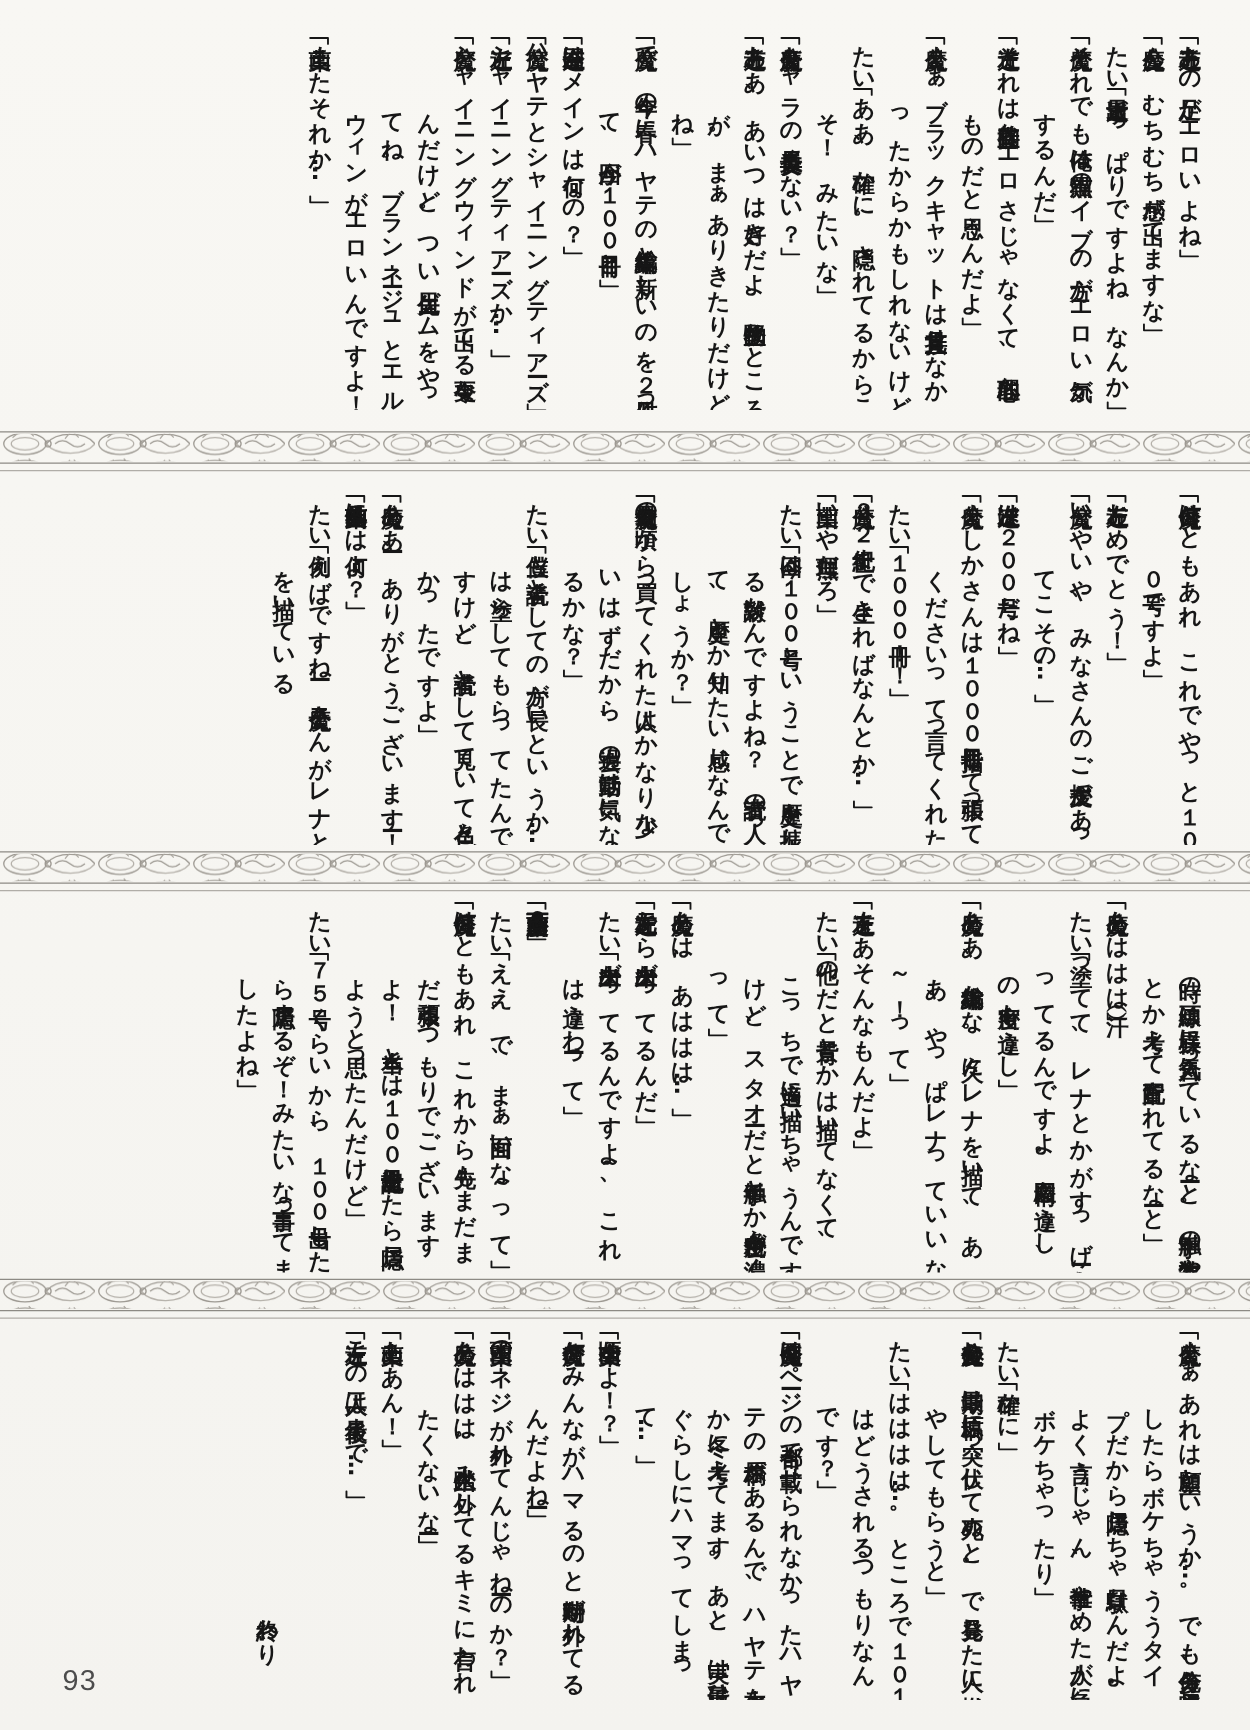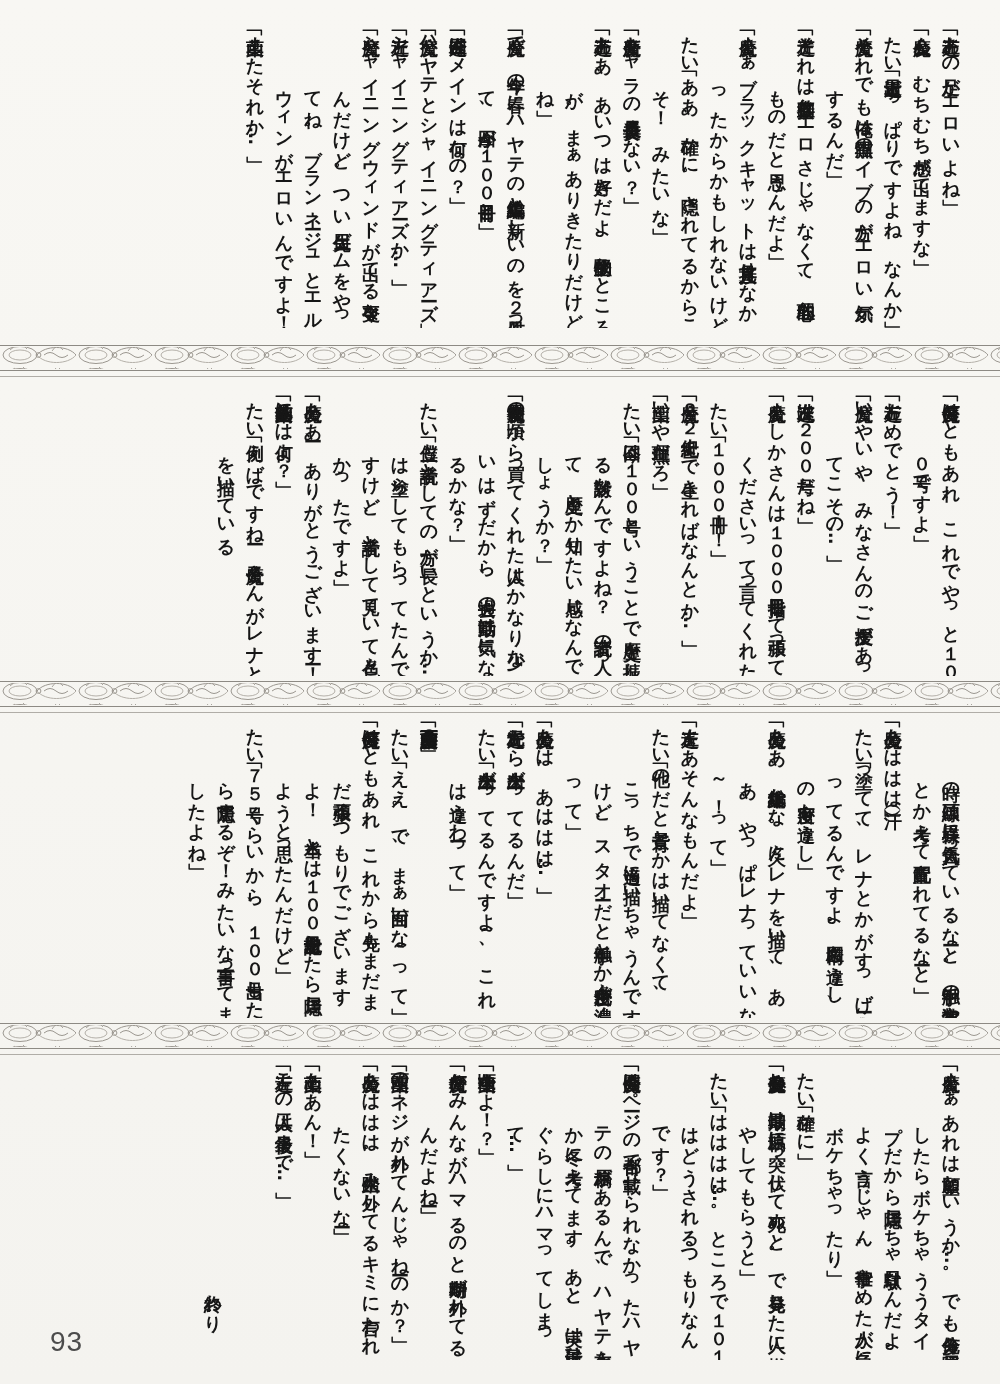--- a/index.html
+++ b/index.html
@@ -40,21 +40,21 @@
     padding-top:222px;text-indent:0;margin-right:42px;
   }
   
   .divider{
     position:absolute;left:0;width:1000px;height:34px;
   }
   .divider svg{display:block;}
   
   .page-number{
     position:absolute;left:50px;bottom:26px;
-    font-size:28px;font-weight:400;color:#4c4c4c;
+    font-size:23px;font-weight:400;color:#4c4c4c;
     font-family:"Liberation Sans",sans-serif;
     letter-spacing:1px;
   }
 </style>
 </head>
 <body>
 
 <div class="page">
 
   <svg width="0" height="0" style="position:absolute" aria-hidden="true">

